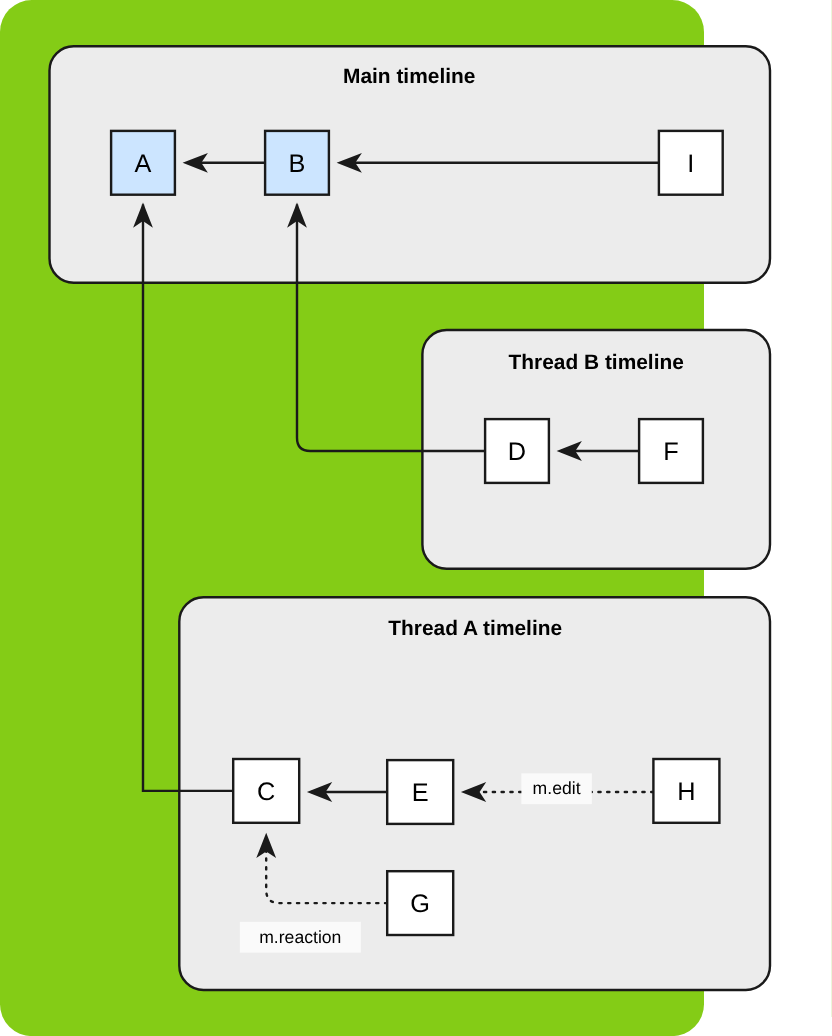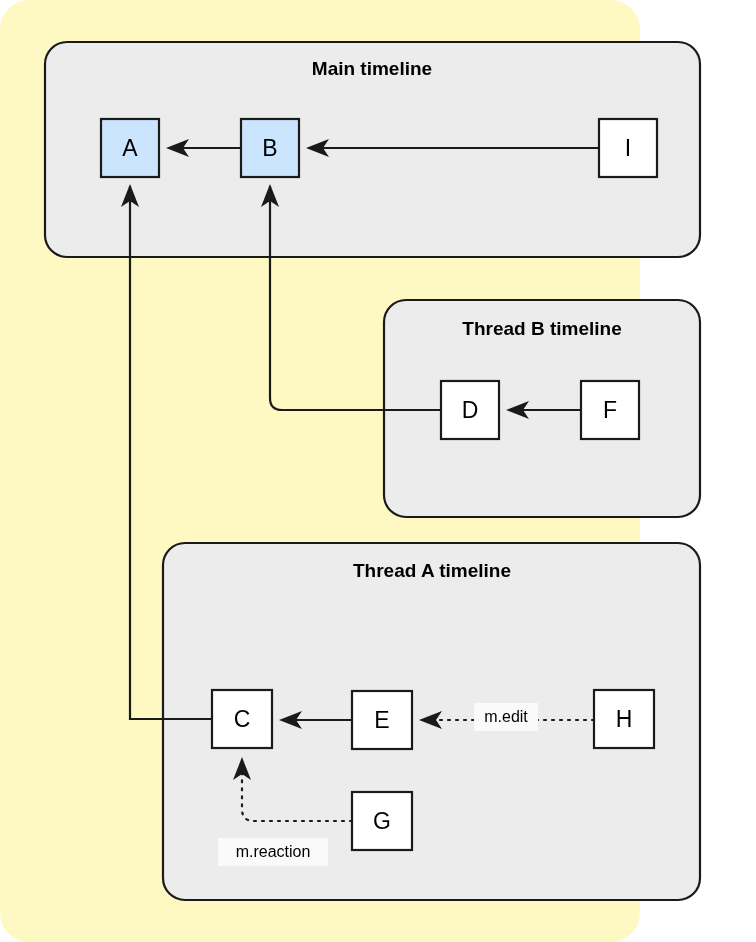--- a/index.html
+++ b/index.html
@@ -10,21 +10,21 @@
   body {
     width: 756px;
     height: 942px;
     font-family: "Liberation Sans", sans-serif;
     overflow: hidden;
   }
   #diagram-root {
     position: relative;
     width: 640px;
     height: 942px;
-    background: #fef9c3;
+    background: #84cc16;
     border-radius: 29px;
   }
   #diagram-svg {
     position: absolute;
     left: 0;
     top: 0;
     width: 756px;
     height: 942px;
   }
   .group-title {

